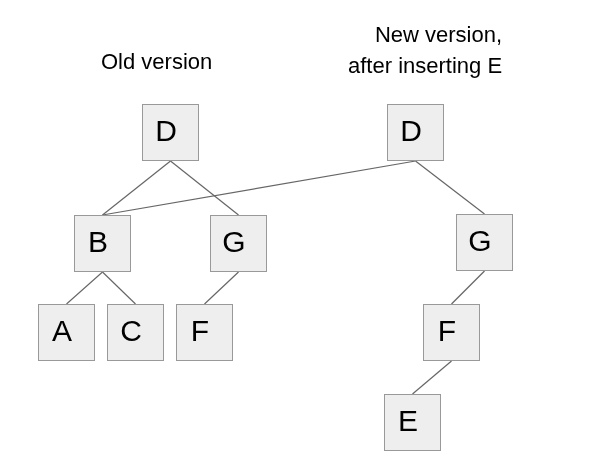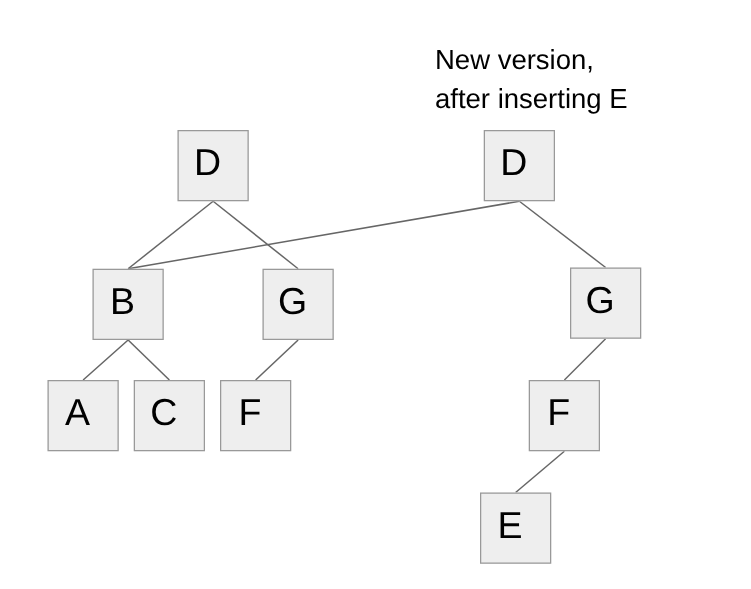--- a/index.html
+++ b/index.html
@@ -23,21 +23,21 @@
     height: 471px;
   }
   .title {
     position: absolute;
     font-size: 22px;
     line-height: 31px;
     color: #000000;
     white-space: pre-line;
   }
   .title-old { left: 101px; top: 46px; }
-  .title-new { left: 348px; top: 32px; }
+  .title-new { left: 348px; top: 19px; text-align: right; }
   .node {
     position: absolute;
     box-sizing: border-box;
     display: flex;
     align-items: center;
     justify-content: center;
     padding-right: 9px;   
     padding-bottom: 3px;  
     font-size: 30px;
     color: #000000;
@@ -51,20 +51,21 @@
       <line x1="170.5" y1="161" x2="102.5" y2="215" stroke="#666666" stroke-width="1.2"></line>
       <line x1="170.5" y1="161" x2="238.5" y2="215" stroke="#666666" stroke-width="1.2"></line>
       <line x1="102.5" y1="272" x2="66.5" y2="304" stroke="#666666" stroke-width="1.2"></line>
       <line x1="102.5" y1="272" x2="135.5" y2="304" stroke="#666666" stroke-width="1.2"></line>
       <line x1="238.5" y1="272" x2="204.5" y2="304" stroke="#666666" stroke-width="1.2"></line>
       <line x1="415.5" y1="161" x2="102.5" y2="215" stroke="#666666" stroke-width="1.2"></line>
       <line x1="415.5" y1="161" x2="484.5" y2="214" stroke="#666666" stroke-width="1.2"></line>
       <line x1="484.5" y1="271" x2="451.5" y2="304" stroke="#666666" stroke-width="1.2"></line>
       <line x1="451.5" y1="361" x2="412.5" y2="394" stroke="#666666" stroke-width="1.2"></line>
     </svg>
+  <div class="title title-old">Old version</div>
   <div class="title title-new">New version,
 after inserting E</div>
 
 <div class="node" style="left: 142px; top: 104px; width: 57px; height: 57px; background: rgb(238, 238, 238); border: 1.5px solid rgb(153, 153, 153);">
       <span>D</span>
     </div>
     <div class="node" style="left: 74px; top: 215px; width: 57px; height: 57px; background: rgb(238, 238, 238); border: 1.5px solid rgb(153, 153, 153);">
       <span>B</span>
     </div>
     <div class="node" style="left: 210px; top: 215px; width: 57px; height: 57px; background: rgb(238, 238, 238); border: 1.5px solid rgb(153, 153, 153);">

